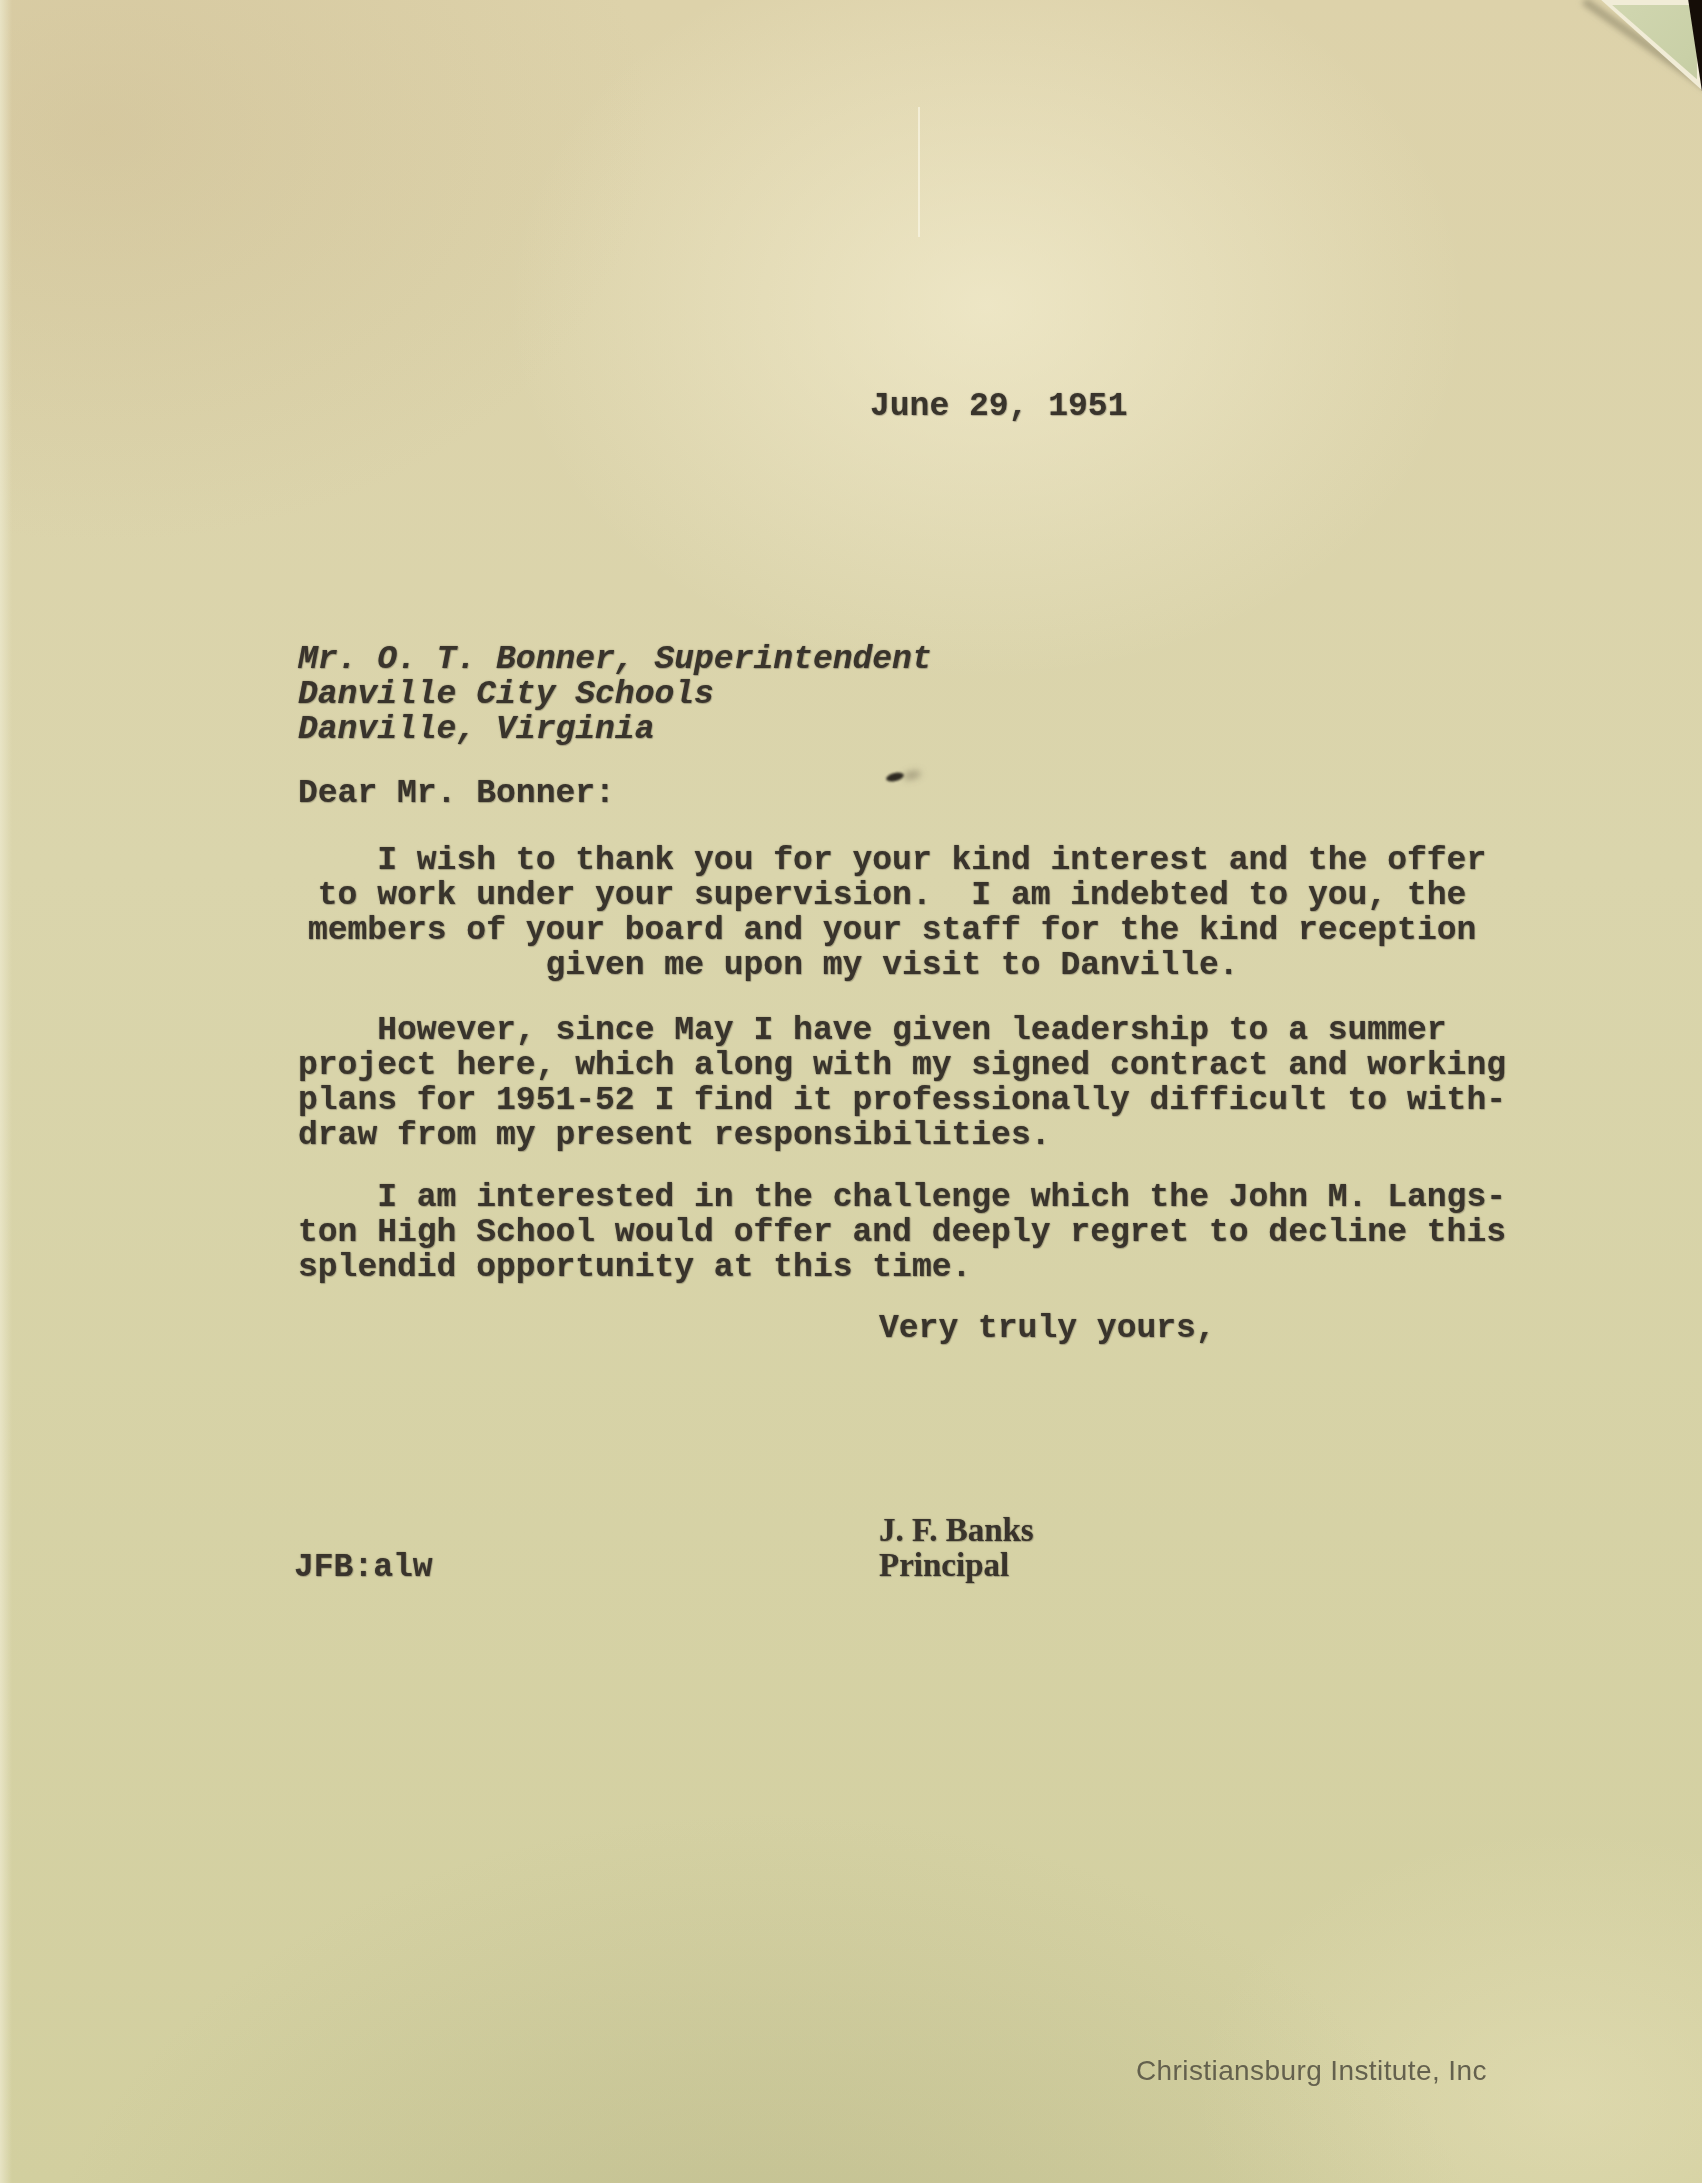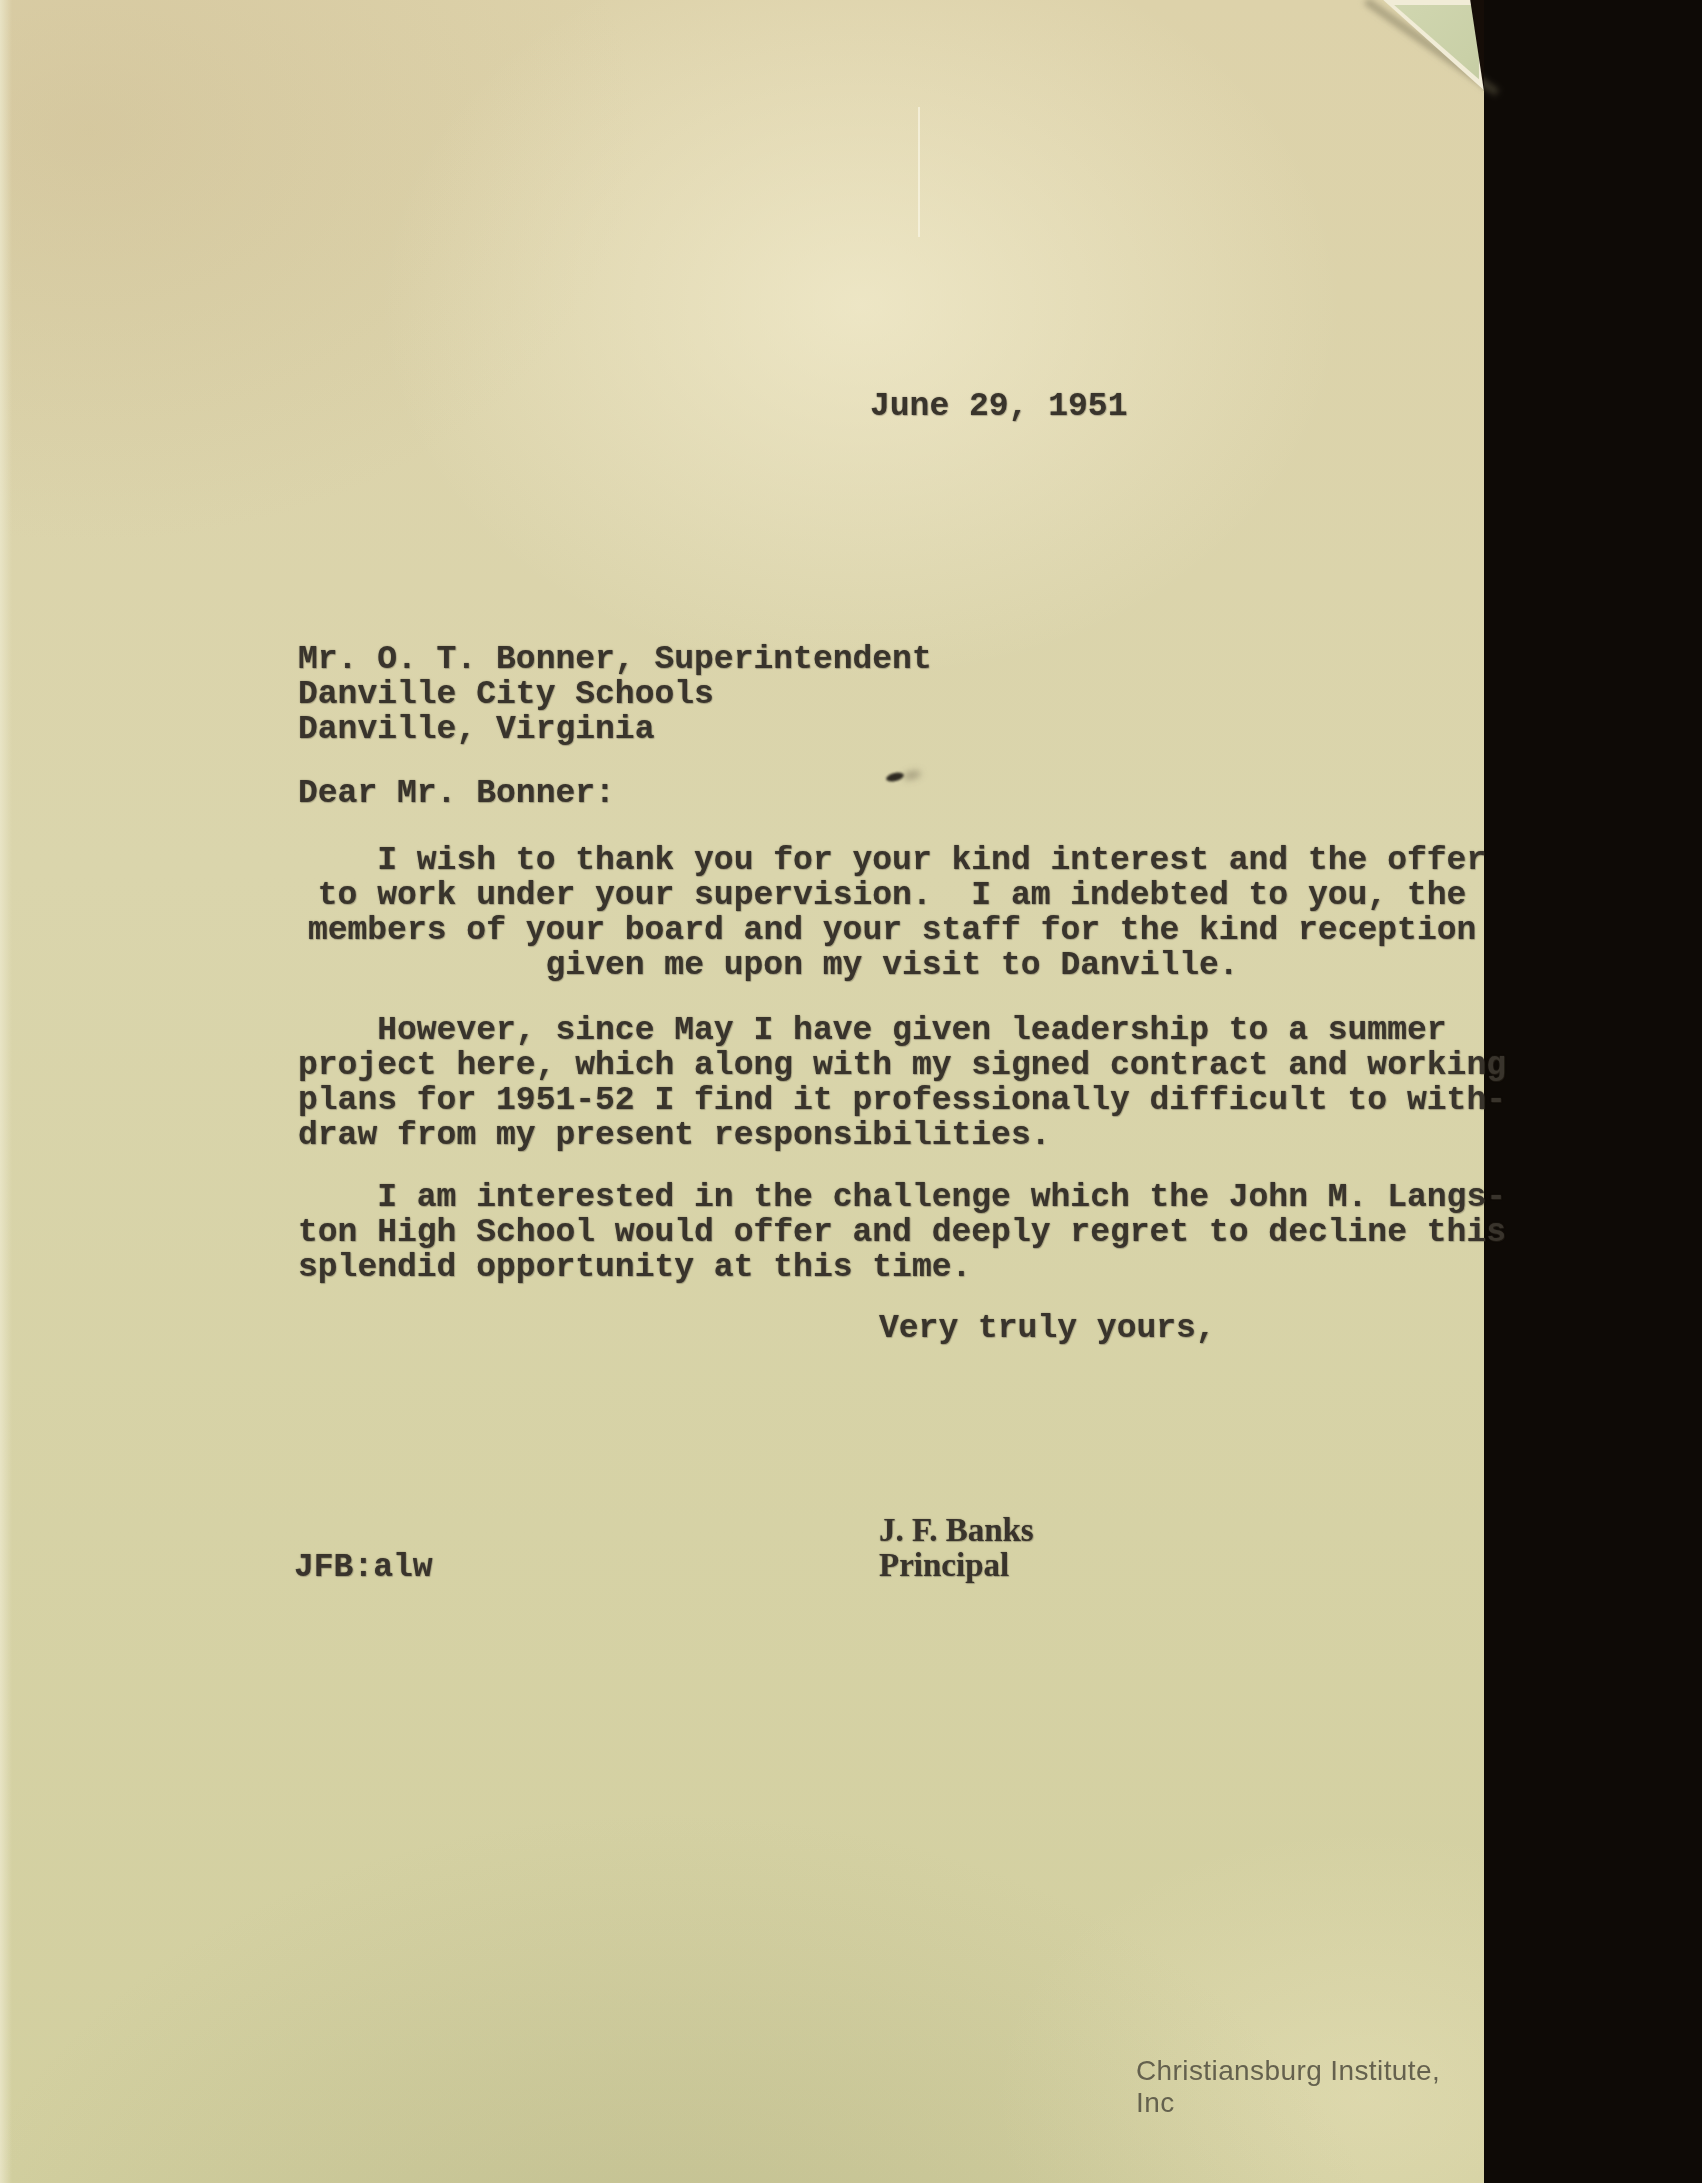--- a/index.html
+++ b/index.html
@@ -5,21 +5,21 @@
   html, body {
     margin: 0;
     padding: 0;
     width: 1702px;
     height: 2183px;
     background: #0e0a06;
     overflow: hidden;
   }
   .scan {
     position: relative;
-    width: 1484px;
+    width: 1702px;
     height: 2183px;
   }
   
   .paper {
     position: absolute;
     inset: 0;
     background-color: #d8d3a7;
     background-image:
       radial-gradient(687px 534px at 58% 14%, rgba(248,242,214,0.60), rgba(248,242,214,0) 70%),
       radial-gradient(916px 687px at 6% 6%,  rgba(196,176,134,0.30), rgba(196,176,134,0) 60%),
@@ -47,21 +47,21 @@
     font-family: "Liberation Mono", "DejaVu Sans Mono", monospace;
     font-size: 33px;
     line-height: 35px;
     font-weight: 700;
     color: #39342c;
     white-space: pre;
     text-shadow: 0 0 1.5px rgba(62,56,45,0.55), 0.8px 0.8px 0.8px rgba(62,56,45,0.25);
     filter: blur(0.3px);
   }
   .date       { left: 870px; top: 389px;  }
-  .address    { left: 298px;  top: 642px;  line-height: 35px; }
+  .address    { left: 298px;  top: 642px;  line-height: 35px; font-style: italic; }
   .salutation { left: 298px;  top: 776px; }
   .para-1     { left: 298px;  top: 843px; text-align: center; }
   .para-2     { left: 298px;  top: 1013px; }
   .para-3     { left: 298px;  top: 1180px; }
   .closing    { left: 879px; top: 1311px; }
   .signature  { left: 879px; top: 1513px; font-family: Liberation Serif, serif; }
   .reference  { left: 294px;  top: 1550px; text-align: center; }
   
   .smudge {
     position: absolute;

